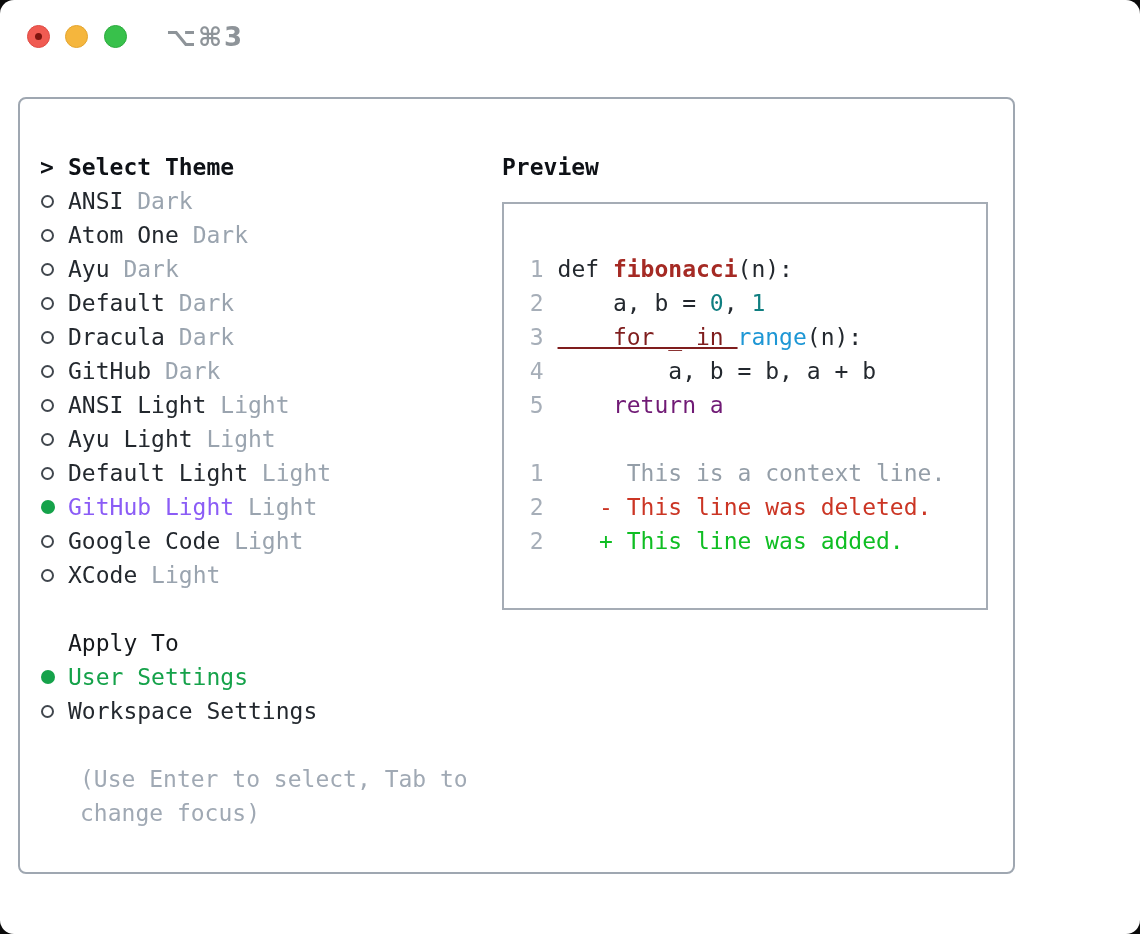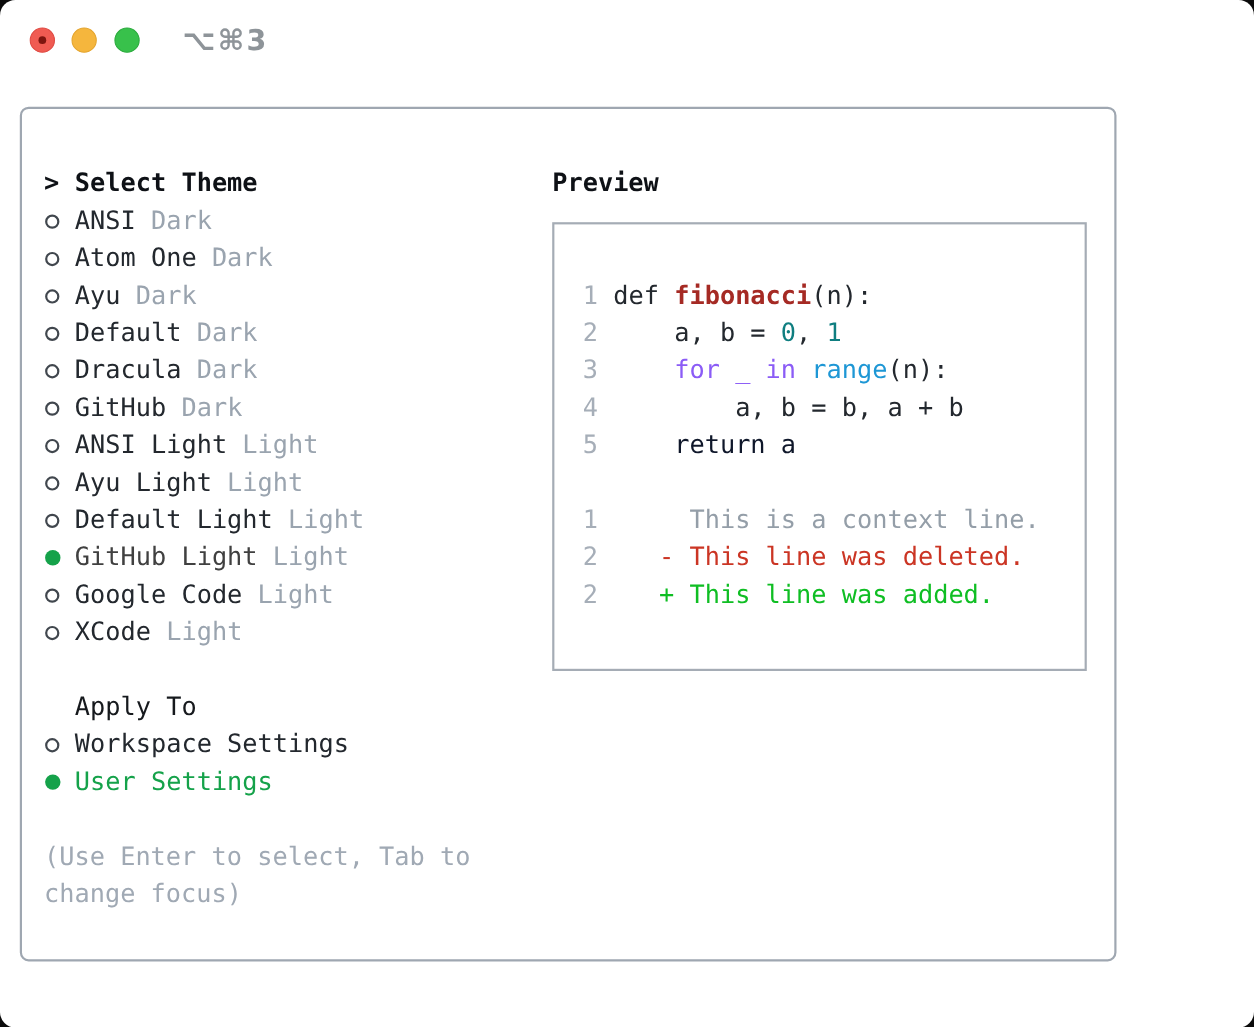--- a/index.html
+++ b/index.html
@@ -46,21 +46,21 @@
     width: 13px; height: 13px; border-radius: 50%;
     border: 2px solid #41474e; margin-left: 1px;
   }
   .radio.selected { border: none; background: #15a24a; width: 14px; height: 14px; }
   .menu-header { font-weight: bold; color: #0e1116; }
   .section-header { color: #16191d; }
   .variant { color: #9aa4af; }
   .spacer { height: 34px; }
   .hint {
     width: 400px; color: #a0a9b4; white-space: normal;
-    font-size: 23px; line-height: 34px;
+    font-size: 23px; line-height: 34px; margin-left: 40px;
   }
 
   
   .preview-header {
     position: absolute; left: 482px; top: 51px; height: 34px;
     display: flex; align-items: center;
     font-size: 23px; font-weight: bold; color: #0e1116;
   }
   .preview-box {
     position: absolute; left: 482px; top: 103px; width: 486px; height: 408px;
@@ -99,51 +99,51 @@
       <div id="theme-list">
           <div class="row"><span class="icon-cell"><span class="radio"></span></span><span>ANSI</span><span class="variant"> Dark</span></div>
           <div class="row"><span class="icon-cell"><span class="radio"></span></span><span>Atom One</span><span class="variant"> Dark</span></div>
           <div class="row"><span class="icon-cell"><span class="radio"></span></span><span>Ayu</span><span class="variant"> Dark</span></div>
           <div class="row"><span class="icon-cell"><span class="radio"></span></span><span>Default</span><span class="variant"> Dark</span></div>
           <div class="row"><span class="icon-cell"><span class="radio"></span></span><span>Dracula</span><span class="variant"> Dark</span></div>
           <div class="row"><span class="icon-cell"><span class="radio"></span></span><span>GitHub</span><span class="variant"> Dark</span></div>
           <div class="row"><span class="icon-cell"><span class="radio"></span></span><span>ANSI Light</span><span class="variant"> Light</span></div>
           <div class="row"><span class="icon-cell"><span class="radio"></span></span><span>Ayu Light</span><span class="variant"> Light</span></div>
           <div class="row"><span class="icon-cell"><span class="radio"></span></span><span>Default Light</span><span class="variant"> Light</span></div>
-          <div class="row"><span class="icon-cell"><span class="radio selected"></span></span><span style="color: #404040;">GitHub Light</span><span class="variant"> Light</span></div>
+          <div class="row"><span class="icon-cell"><span class="radio selected"></span></span><span style="color: #8b5cf6;">GitHub Light</span><span class="variant"> Light</span></div>
           <div class="row"><span class="icon-cell"><span class="radio"></span></span><span>Google Code</span><span class="variant"> Light</span></div>
           <div class="row"><span class="icon-cell"><span class="radio"></span></span><span>XCode</span><span class="variant"> Light</span></div>
         </div>
 
       <div class="spacer"></div>
 
       <div class="row">
         <span class="icon-cell"></span>
         <span class="section-header">Apply To</span>
       </div>
 
       <div id="apply-list">
+          <div class="row"><span class="icon-cell"><span class="radio selected"></span></span><span style="color: rgb(21, 162, 74);">User Settings</span></div>
           <div class="row"><span class="icon-cell"><span class="radio"></span></span><span>Workspace Settings</span></div>
-          <div class="row"><span class="icon-cell"><span class="radio selected"></span></span><span style="color: rgb(21, 162, 74);">User Settings</span></div>
         </div>
 
       <div class="spacer"></div>
 
       <div class="hint">(Use Enter to select, Tab to change focus)</div>
     </div>
 
     <div class="preview-header">Preview</div>
 
     <div class="preview-box">
       <div class="code" id="code-block">
           <div class="code-line"><span class="gutter">1</span><span class="tokens"><span style="color: rgb(35, 40, 46);">def </span><span style="color: rgb(165, 42, 36); font-weight: bold;">fibonacci</span><span style="color: rgb(35, 40, 46);">(n):</span></span></div>
           <div class="code-line"><span class="gutter">2</span><span class="tokens"><span style="color: rgb(35, 40, 46);">    a, b = </span><span style="color: rgb(15, 126, 128);">0</span><span style="color: rgb(35, 40, 46);">, </span><span style="color: rgb(15, 126, 128);">1</span></span></div>
-          <div class="code-line"><span class="gutter">3</span><span class="tokens"><span style="color: #8b5cf6;">    for _ in </span><span style="color: rgb(30, 151, 213); text-align: right;">range</span><span style="color: rgb(35, 40, 46);">(n):</span></span></div>
+          <div class="code-line"><span class="gutter">3</span><span class="tokens"><span style="color: #7f1d1d; text-decoration: underline;">    for _ in </span><span style="color: rgb(30, 151, 213); text-align: right;">range</span><span style="color: rgb(35, 40, 46);">(n):</span></span></div>
           <div class="code-line"><span class="gutter">4</span><span class="tokens"><span style="color: rgb(35, 40, 46);">        a, b = b, a + b</span></span></div>
-          <div class="code-line"><span class="gutter">5</span><span class="tokens"><span style="color: #0f172a;">    return a</span></span></div>
+          <div class="code-line"><span class="gutter">5</span><span class="tokens"><span style="color: #701a75;">    return a</span></span></div>
           <div class="code-line"></div>
           <div class="code-line"><span class="gutter">1</span><span class="tokens"><span style="color: rgb(148, 158, 168); margin-top: 40px;">     This is a context line.</span></span></div>
           <div class="code-line"><span class="gutter">2</span><span class="tokens"><span style="color: rgb(203, 53, 36);">   - This line was deleted.</span></span></div>
           <div class="code-line"><span class="gutter">2</span><span class="tokens"><span style="color: rgb(15, 190, 35);">   + This line was added.</span></span></div>
         </div>
     </div>
 
   </div>
 </div>
 

